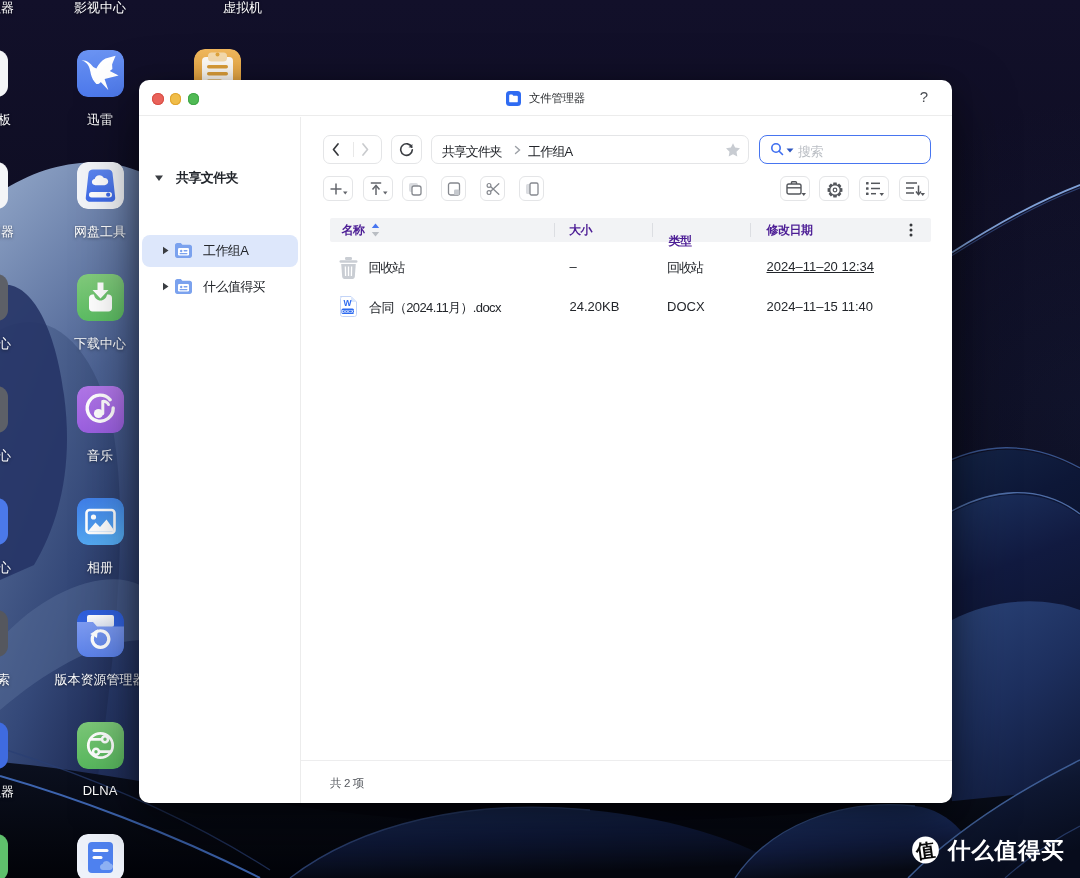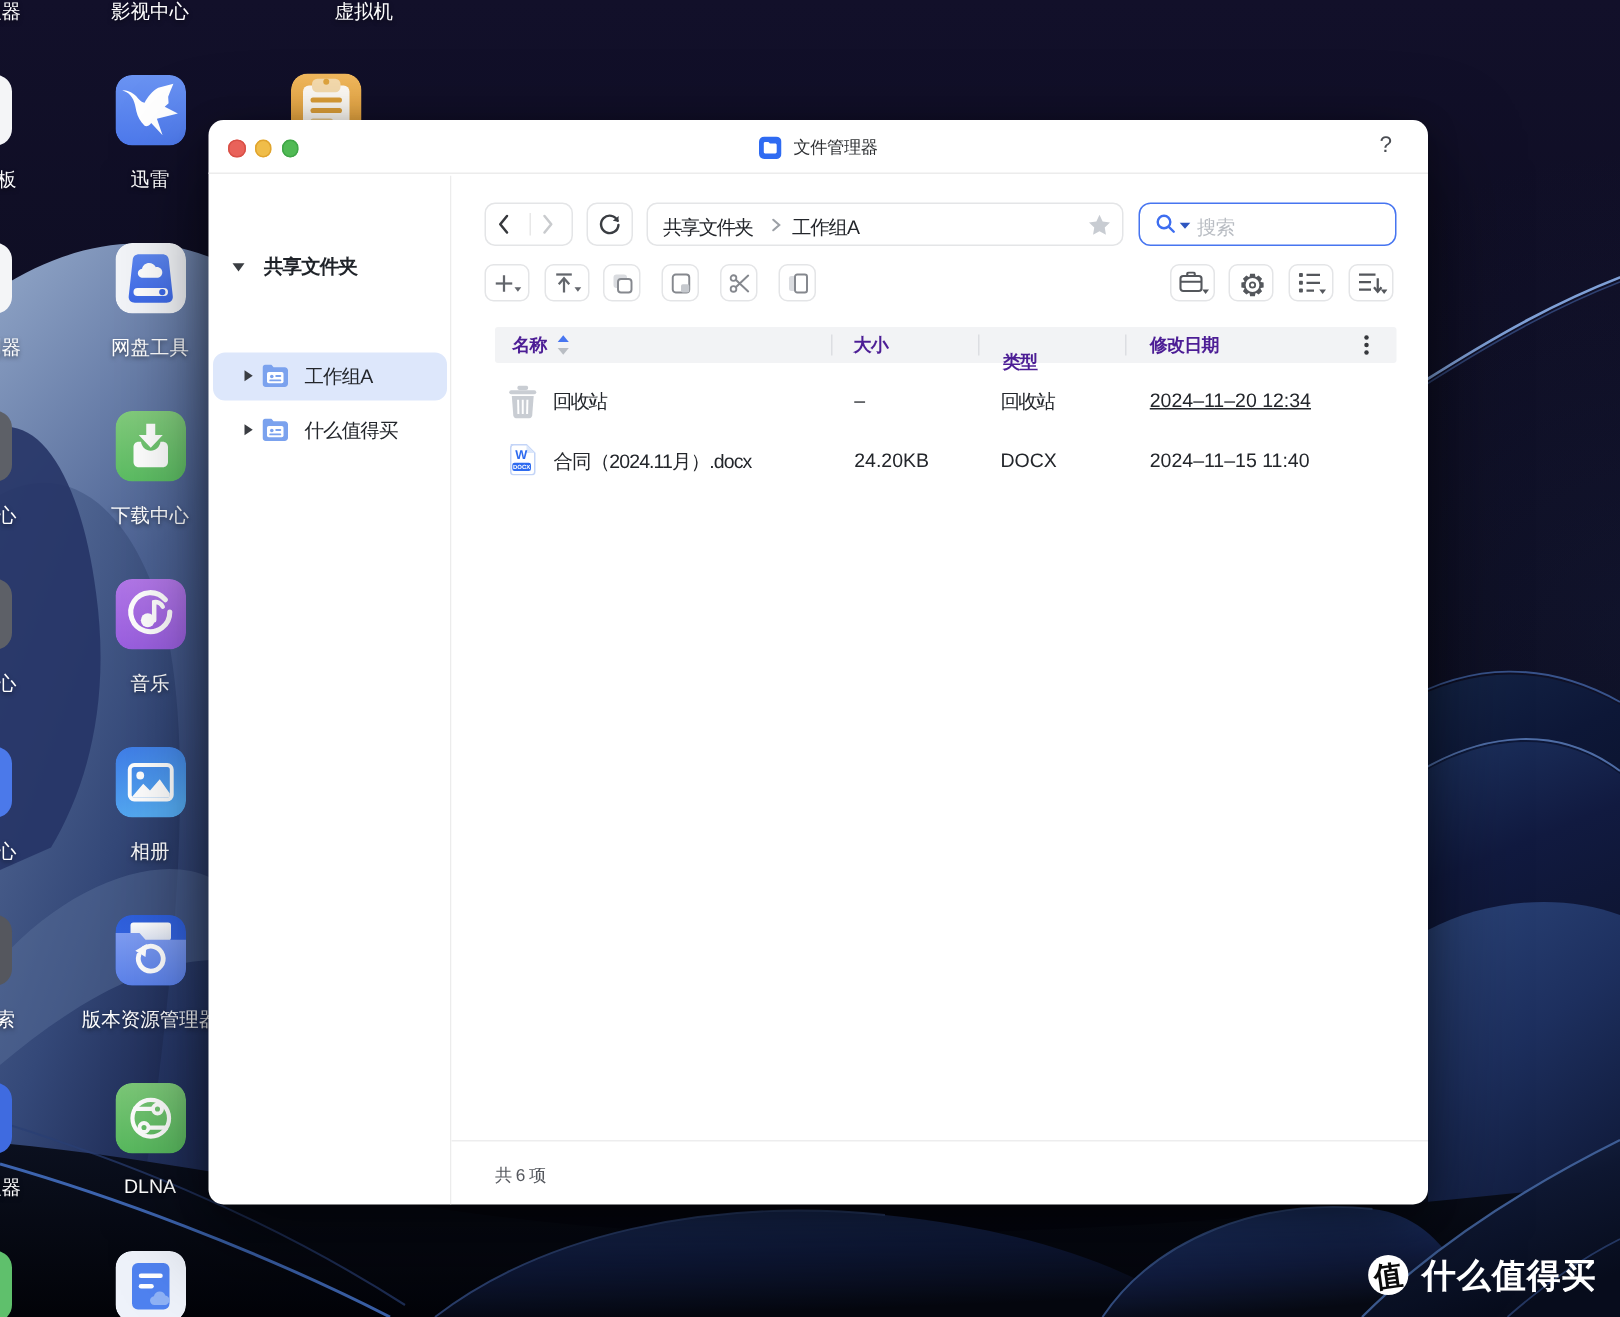--- a/index.html
+++ b/index.html
@@ -486,21 +486,21 @@
       <text x="7.5" y="10" font-size="8.5" font-weight="bold" fill="#2e6bf0" text-anchor="middle" font-family="Liberation Sans,sans-serif">W</text>
       <rect x="1.5" y="12.5" width="12.5" height="5.5" rx="1.5" fill="#2e6bf0"></rect>
       <text x="7.8" y="16.8" font-size="4" font-weight="bold" fill="#fff" text-anchor="middle" font-family="Liberation Sans,sans-serif">DOCX</text>
     </svg>
     <span class="tcell" style="left:68px; top:181.5px; letter-spacing:-0.6px;">合同（2024.11月）.docx</span>
     <span class="tcell" style="left:268.5px; top:181.5px;">24.20KB</span>
     <span class="tcell" style="left:366px; top:181.5px;">DOCX</span>
     <span class="tcell" style="left:465.5px; top:181.5px;">2024–11–15 11:40</span>
 
     <div style="position:absolute; left:0; top:642.5px; width:651px; height:1px; background:#ededee;"></div>
-    <span style="position:absolute; left:29px; top:659px; font-size:11.5px; color:#55585e; letter-spacing:-0.4px;">共 6 项</span>
+    <span style="position:absolute; left:29px; top:659px; font-size:11.5px; color:#55585e; letter-spacing:-0.4px;">共 2 项</span>
   </div>
 </div>
 
 <div id="wm">
   <svg width="168" height="28" viewBox="0 0 168 28">
     <circle cx="13.5" cy="14" r="13.4" fill="#fff"></circle>
     <text x="13.5" y="21" font-size="19" font-weight="bold" fill="#0a0a0a" text-anchor="middle" font-family="Liberation Sans,sans-serif" transform="rotate(-8 13.5 14)">值</text>
     <text x="36" y="22" font-size="22.5" font-weight="600" fill="#fff" font-family="Liberation Sans,sans-serif" letter-spacing="0.8">什么值得买</text>
   </svg>
 </div>

